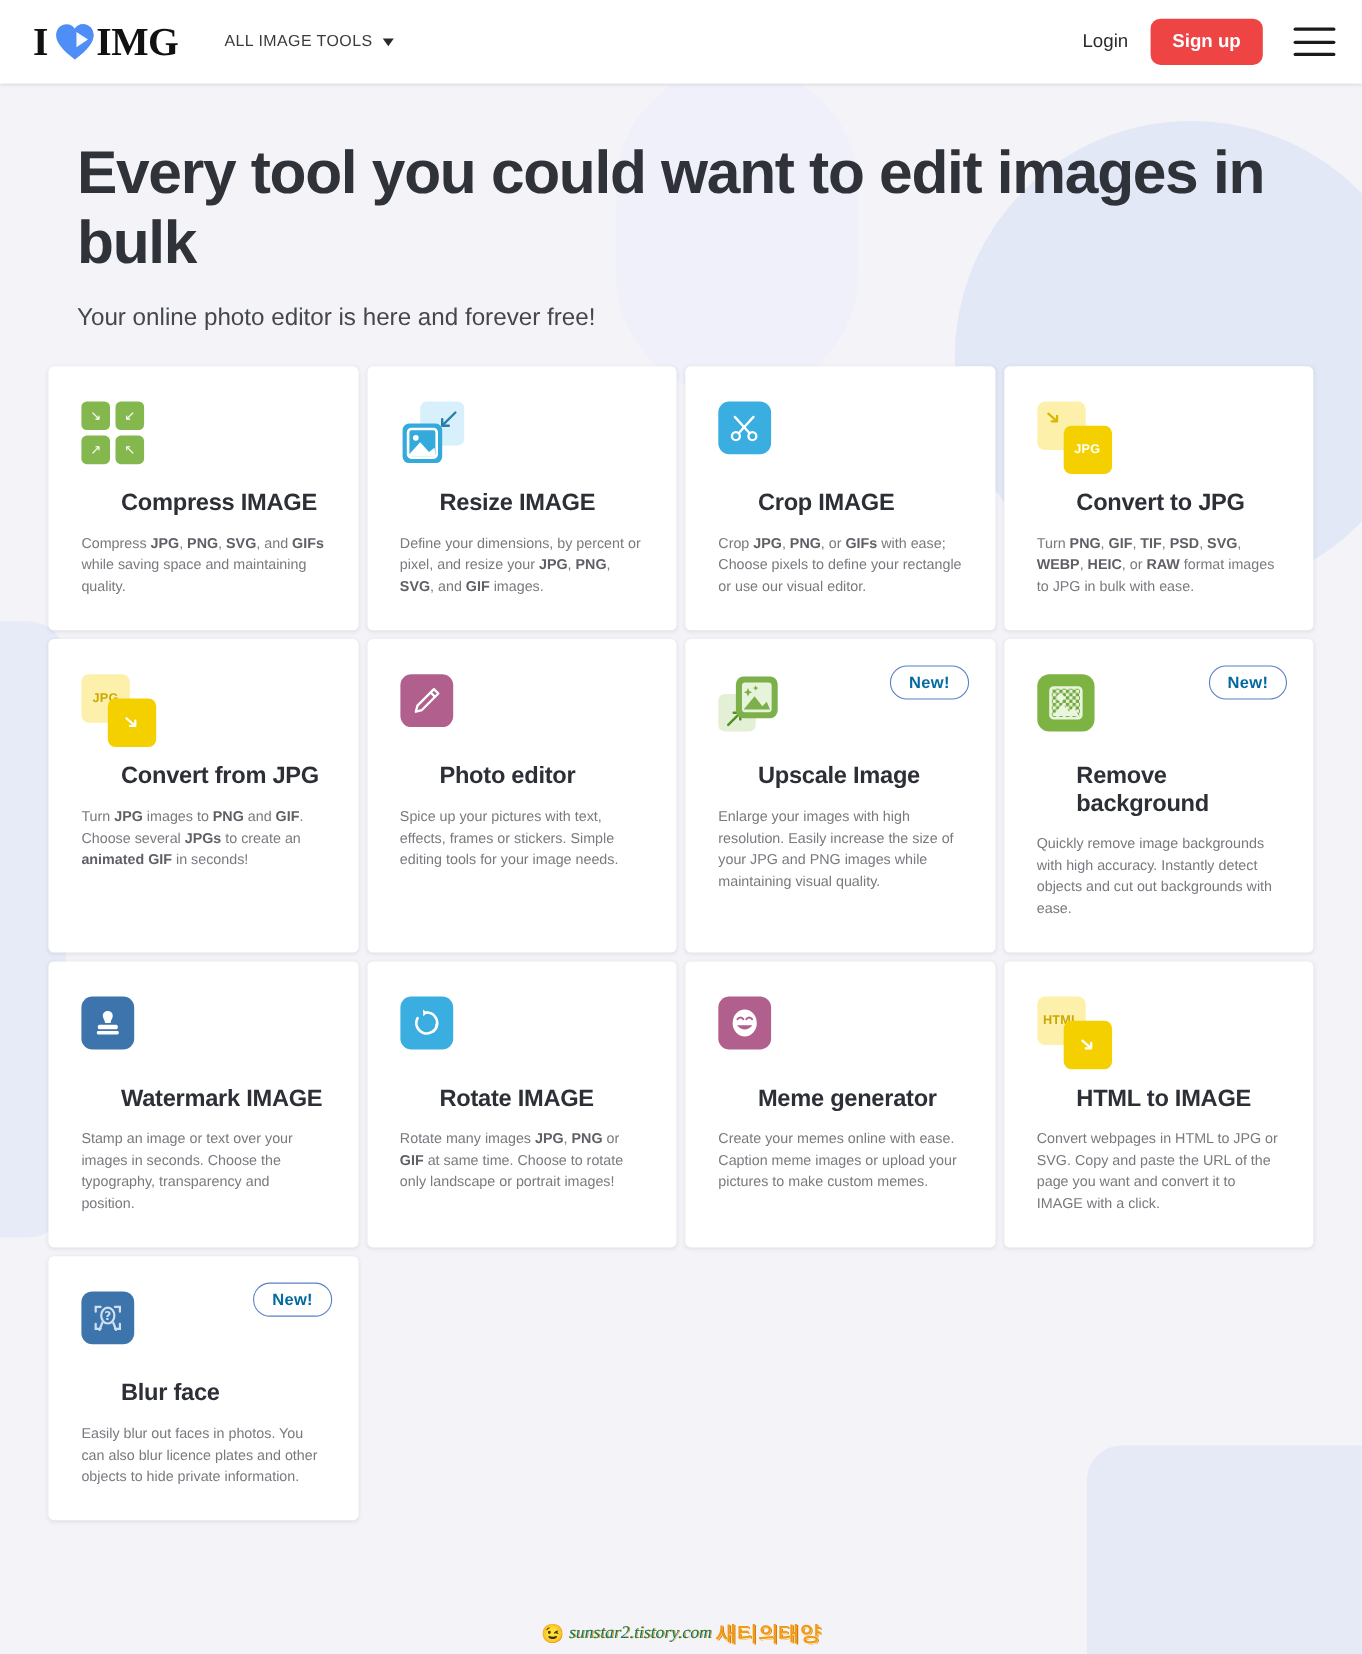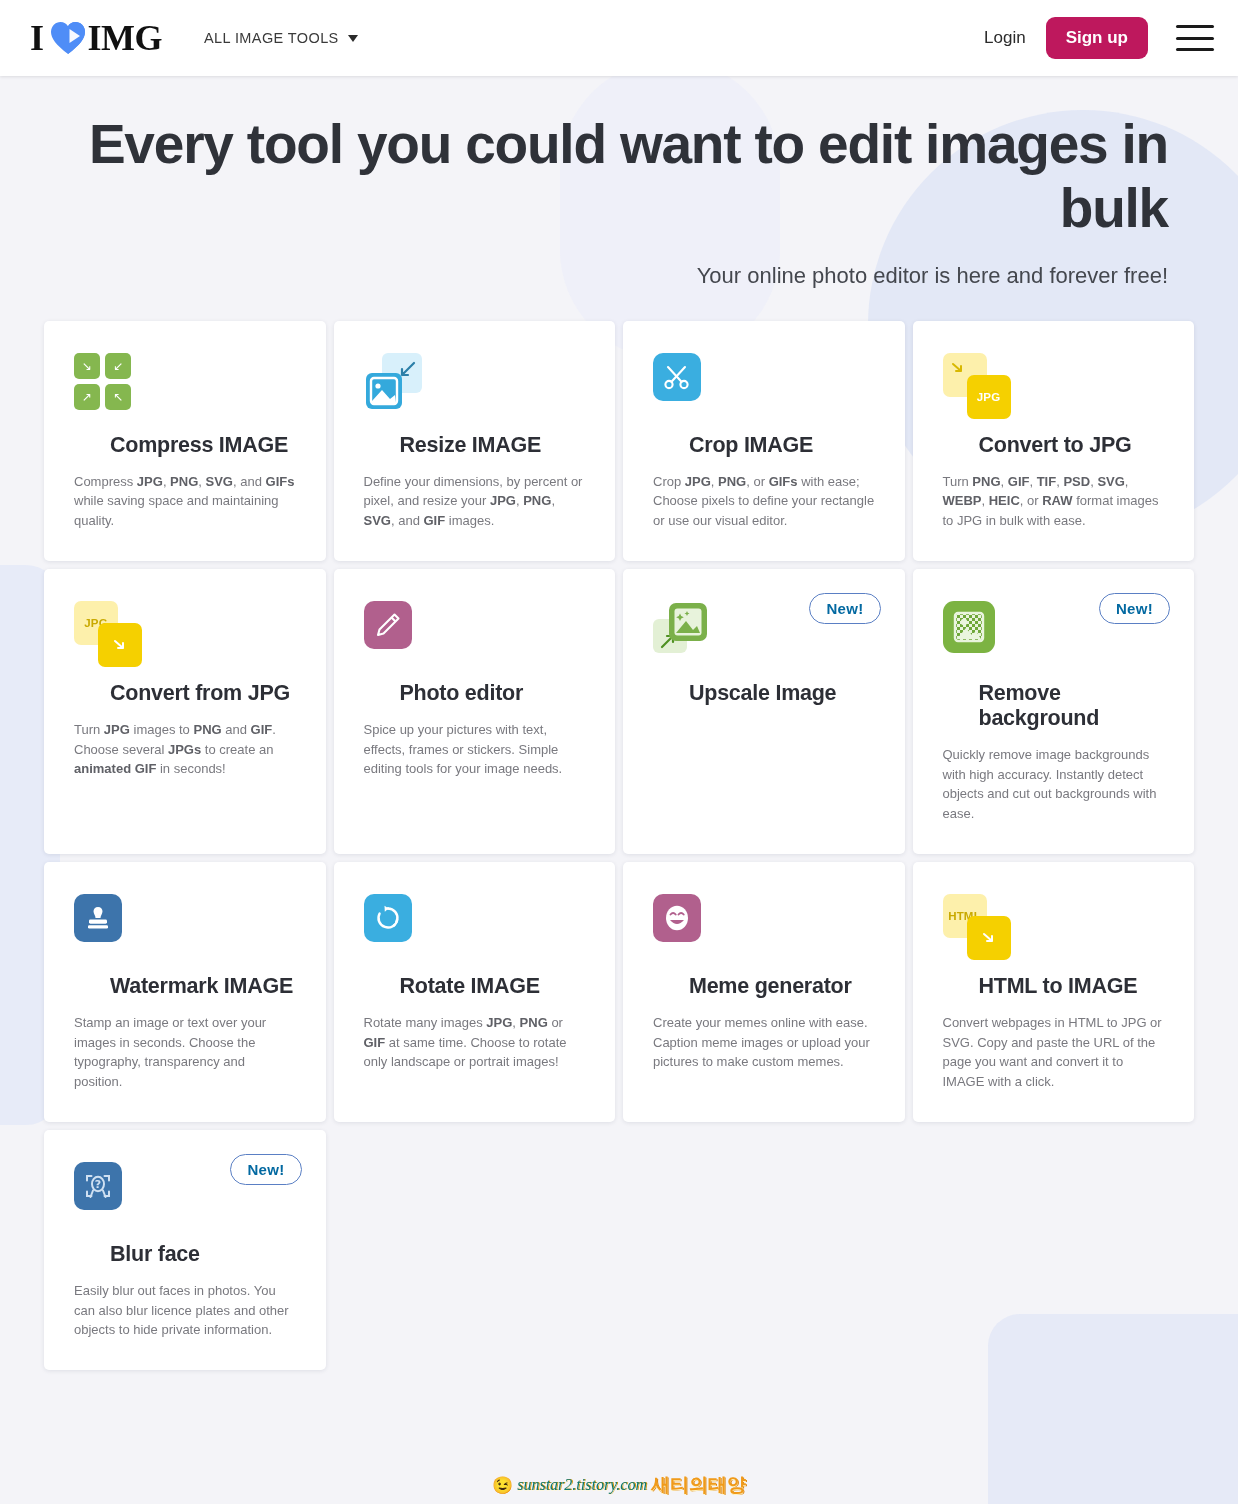--- a/index.html
+++ b/index.html
@@ -46,30 +46,30 @@
   .nav-all {
     margin-left: 42px; display: flex; align-items: center; gap: 9px;
     font-size: 14.5px; letter-spacing: .4px; color: #3a3a3a; font-weight: 500;
     cursor: pointer;
   }
   .caret { width: 0; height: 0; border-left: 5.5px solid transparent;
            border-right: 5.5px solid transparent; border-top: 7px solid #2a2a2a; }
   .header-right { margin-left: auto; display: flex; align-items: center; gap: 20px; }
   .login { font-size: 17px; color: #2b2b2b; cursor: pointer; }
   .signup {
-    background: #be185d; color: #fff; border: none; border-radius: 9px;
+    background: #ef4444; color: #fff; border: none; border-radius: 9px;
     font-size: 17px; font-weight: bold; padding: 11px 20px; cursor: pointer;
     font-family: "Liberation Sans", sans-serif;
   }
   .burger { width: 38px; height: 26px; display: flex; flex-direction: column;
             justify-content: space-between; cursor: pointer; margin-left: 8px; }
   .burger span { display: block; height: 3px; background: #1a1a1a; border-radius: 2px; }
 
   
-  .hero { position: relative; z-index: 2; text-align: right; padding: 36px 70px 0; }
+  .hero { position: relative; z-index: 2; text-align: left; padding: 48px 70px 0; }
   .hero h1 {
     font-size: 55px; line-height: 1.17; font-weight: bold; color: #2f3239;
     letter-spacing: -1.2px;
   }
   .hero p { margin-top: 22px; font-size: 22px; color: #44474e; font-weight: 400; }
 
   
   .grid {
     position: relative; z-index: 2;
     display: grid; grid-template-columns: repeat(4, 1fr);
@@ -291,20 +291,21 @@
         <svg style="position:absolute;left:14px;top:0" width="42" height="42" viewBox="0 0 42 42">
           <rect x="2" y="2" width="38" height="38" rx="7" fill="#7bb04a"></rect>
           <rect x="7.5" y="7.5" width="27" height="27" rx="3" fill="#e8f3dc"></rect>
           <path d="M9 32 L19 20 L26 29 L30 25 L33 32 Z" fill="#7bb04a"></path>
           <path d="M13 12.5 l1.2 2.6 2.6 1.2 -2.6 1.2 -1.2 2.6 -1.2 -2.6 -2.6 -1.2 2.6 -1.2z" fill="#7bb04a"></path>
           <path d="M20 10 l.8 1.7 1.7 .8 -1.7 .8 -.8 1.7 -.8 -1.7 -1.7 -.8 1.7 -.8z" fill="#7bb04a"></path>
         </svg>
       </div>
       </div>
       <h3>Upscale Image</h3>
+      <p>Enlarge your images with high resolution. Easily increase the size of your JPG and PNG images while maintaining visual quality.</p>
     </div>
     <div class="card">
       <span class="badge-new">New!</span>
       <div class="card-icon">
         <div class="icon-tile" style="background:#7cb342;width:52px;height:52px;border-radius:11px">
         <svg width="36" height="36" viewBox="0 0 36 36">
           <defs>
               <pattern id="chk" width="6" height="6" patternUnits="userSpaceOnUse">
             <rect width="6" height="6" fill="#e9f4dd"></rect>
                 <rect width="3" height="3" fill="#6fa83a"></rect>

